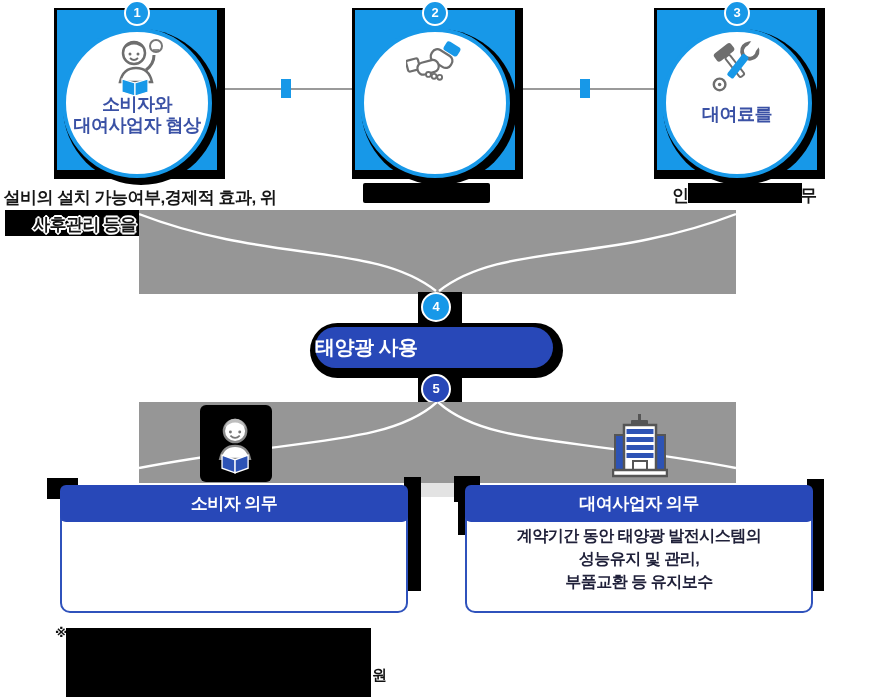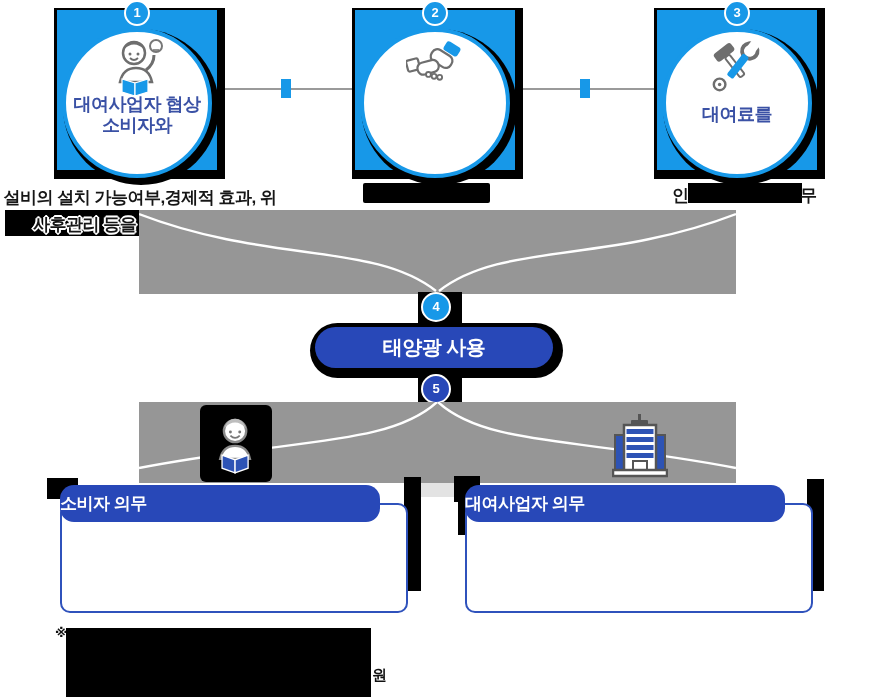--- a/index.html
+++ b/index.html
@@ -35,33 +35,33 @@
   .band{position:absolute;left:139px;width:597px;background:#969696;}
   .band svg{display:block;}
 
   
   .badge-box{position:absolute;left:418px;width:44px;background:#000;}
   .flow-badge{position:absolute;left:421px;width:30px;height:30px;border-radius:50%;
               border:2px solid #fff;box-sizing:border-box;color:#fff;font-size:13px;
               font-weight:bold;text-align:center;line-height:26px;}
   .pill-shadow{position:absolute;left:310px;top:323px;width:253px;height:55px;border-radius:28px;background:#000;}
   .pill{position:absolute;left:315px;top:327px;width:238px;height:41px;border-radius:21px;
-        background:#2848b8;color:#fff;font-size:20px;font-weight:bold;text-align:center;line-height:41px;letter-spacing:-0.5px;}
+        background:#2848b8;color:#fff;font-size:20px;font-weight:bold;line-height:41px;letter-spacing:-0.5px;}
 
   
   .reader-box{position:absolute;left:200px;top:405px;width:72px;height:77px;background:#000;border-radius:6px;}
 
   
   .obox{position:absolute;top:476px;width:348px;height:140px;}
   .obox .sh-corner{position:absolute;background:#000;}
   .obox .sh-right{position:absolute;background:#000;}
   .obox .obody{position:absolute;left:0;top:27px;width:348px;height:110px;background:#fff;
                border:2px solid #2f52bc;border-radius:10px;box-sizing:border-box;}
-  .obox .ohead{position:absolute;left:0;top:9px;width:320px;height:37px;background:#2848b8;border-radius:14px;
-               color:#fff;font-size:17px;font-weight:bold;line-height:37px;letter-spacing:-0.5px;}
+  .obox .ohead{position:absolute;left:0;top:9px;width:348px;height:37px;background:#2848b8;border-radius:6px;
+               color:#fff;font-size:17px;font-weight:bold;text-align:center;line-height:37px;letter-spacing:-0.5px;}
   .obox .otext{position:absolute;left:0;width:348px;text-align:center;color:#20213a;
                font-size:16px;font-weight:bold;line-height:23px;letter-spacing:-0.5px;}
 
   .gray-tab{position:absolute;left:418px;top:483px;width:39px;height:14px;background:#e3e3e3;}
 
   
   .fn-marker{position:absolute;left:55px;top:625px;font-size:13px;color:#111;font-weight:bold;}
   .fn-box{position:absolute;left:66px;top:628px;width:305px;height:69px;background:#000;}
   .fn-frag{position:absolute;left:372px;top:666px;font-size:15px;font-weight:bold;color:#111;letter-spacing:-0.5px;}
 </style>
@@ -90,22 +90,22 @@
         <circle cx="26" cy="17" r="11" fill="#fff" stroke="#6e6e6e" stroke-width="2.5"></circle>
         <path d="M15,14 q11,-11 22,0 q-4,-9 -11,-9 q-7,0 -11,9 z" fill="#6e6e6e"></path>
         <circle cx="22" cy="18" r="1.5" fill="#6e6e6e"></circle>
           <circle cx="30" cy="18" r="1.5" fill="#6e6e6e"></circle>
         <path d="M22,22 q4,4 8,0" stroke="#6e6e6e" stroke-width="1.8" fill="none"></path>
         <path d="M14,43 l13,4 v13 l-13,-4 z" fill="#1798e8" stroke="#fff" stroke-width="1.2"></path>
         <path d="M40,43 l-13,4 v13 l13,-4 z" fill="#1798e8" stroke="#fff" stroke-width="1.2"></path>
       </svg>
     </span>
     <div class="step-title">
+      <div>소비자와</div>
       <div>대여사업자 협상</div>
-      <div>소비자와</div>
     </div>
     <div class="badge">1</div>
   </div>
 
   <div class="step" style="left:345px;">
     <div class="sq-black"></div>
     <div class="sq-blue"></div>
     <div class="circ-black"></div>
     <div class="circ-white"></div>
     <span class="step-icon">
@@ -222,19 +222,24 @@
     <div class="otext" style="top:62px;">
     </div>
   </div>
 
   <div class="obox" style="left:465px;text-decoration:underline;">
     <div class="sh-corner" style="left:-11px;top:0;width:26px;height:26px;"></div>
     <div class="sh-corner" style="left:-7px;top:7px;width:9px;height:52px;"></div>
     <div class="sh-right" style="left:342px;top:3px;width:17px;height:112px;"></div>
     <div class="obody"></div>
     <div class="ohead">대여사업자 의무</div>
+    <div class="otext" style="top:48px;">
+      <div>계약기간 동안 태양광 발전시스템의</div>
+      <div>성능유지 및 관리,</div>
+      <div>부품교환 등 유지보수</div>
+    </div>
   </div>
 
   <span class="fn-marker">※</span>
   <div class="fn-box"></div>
   <span class="fn-frag">원</span>
 
 </div>
 
 </body></html>

